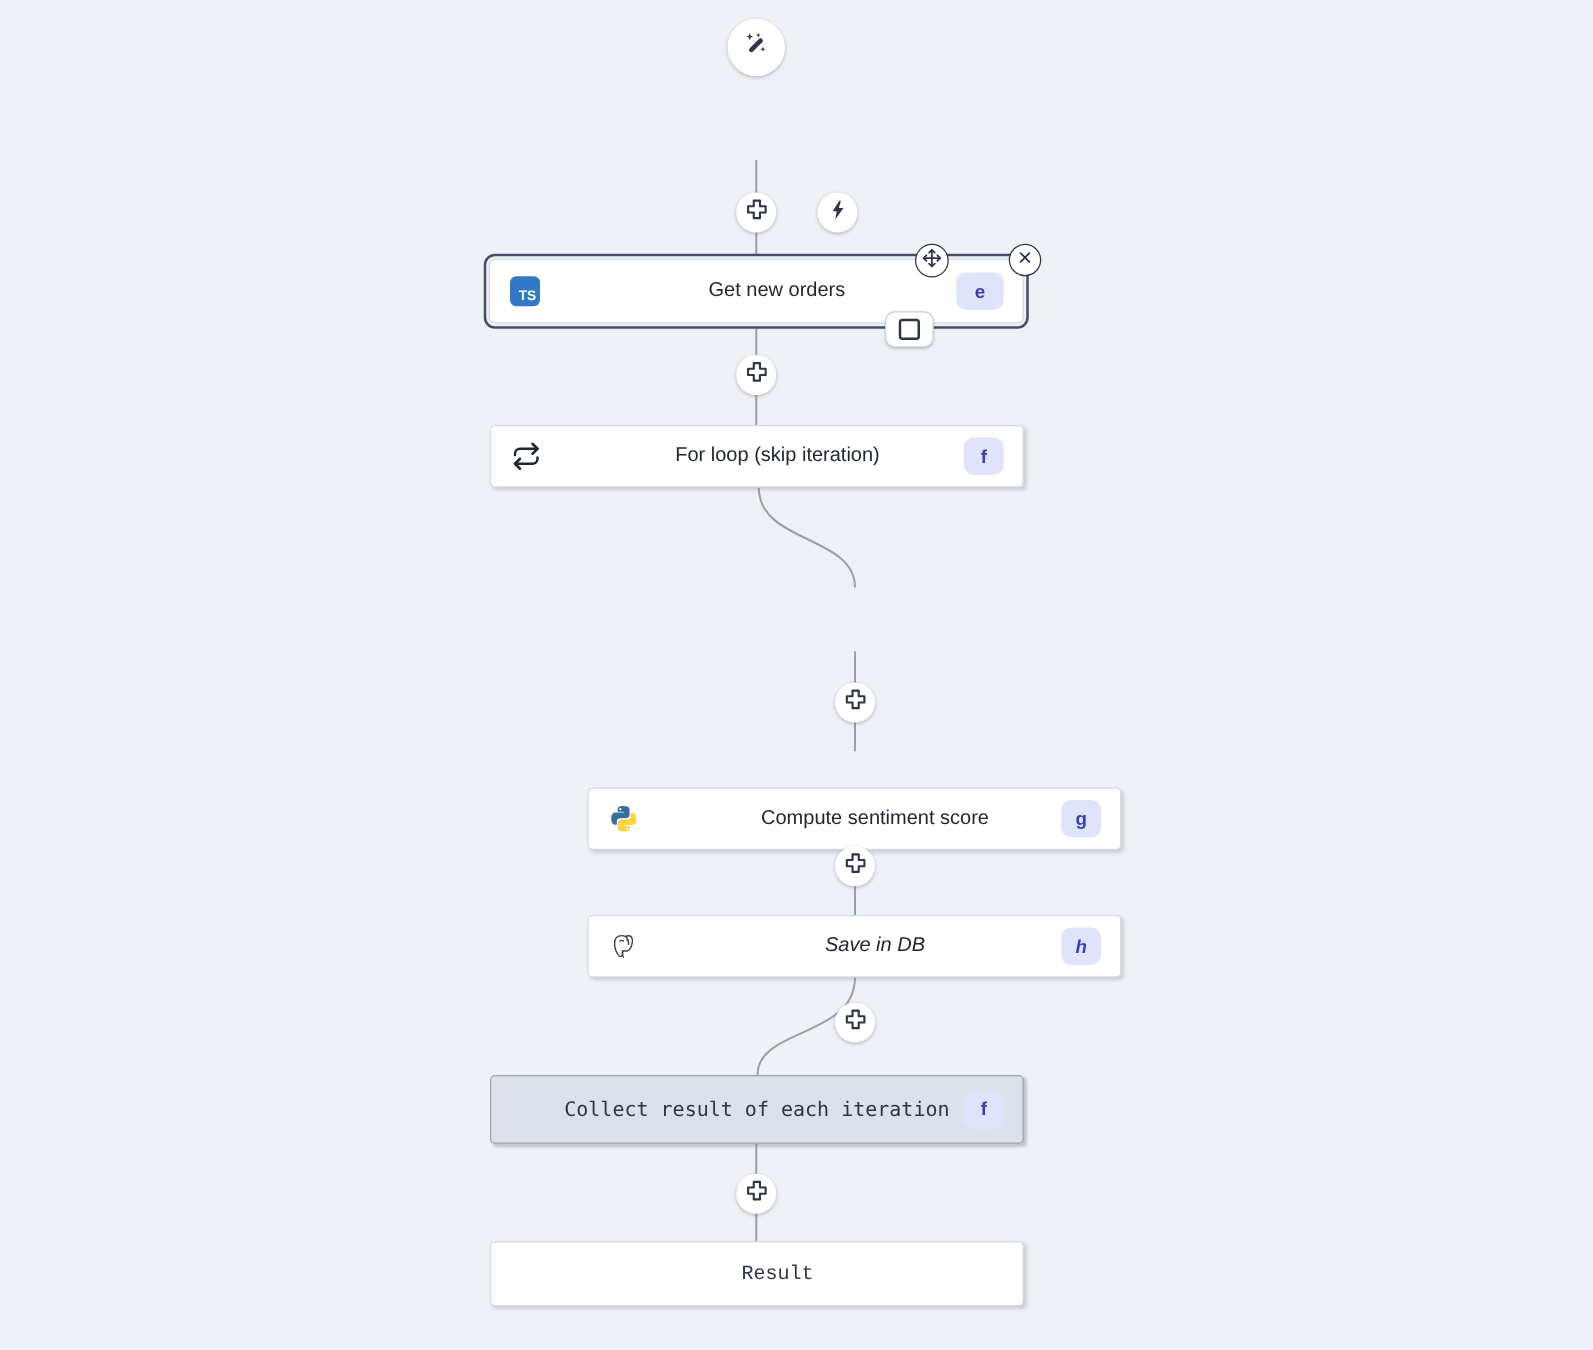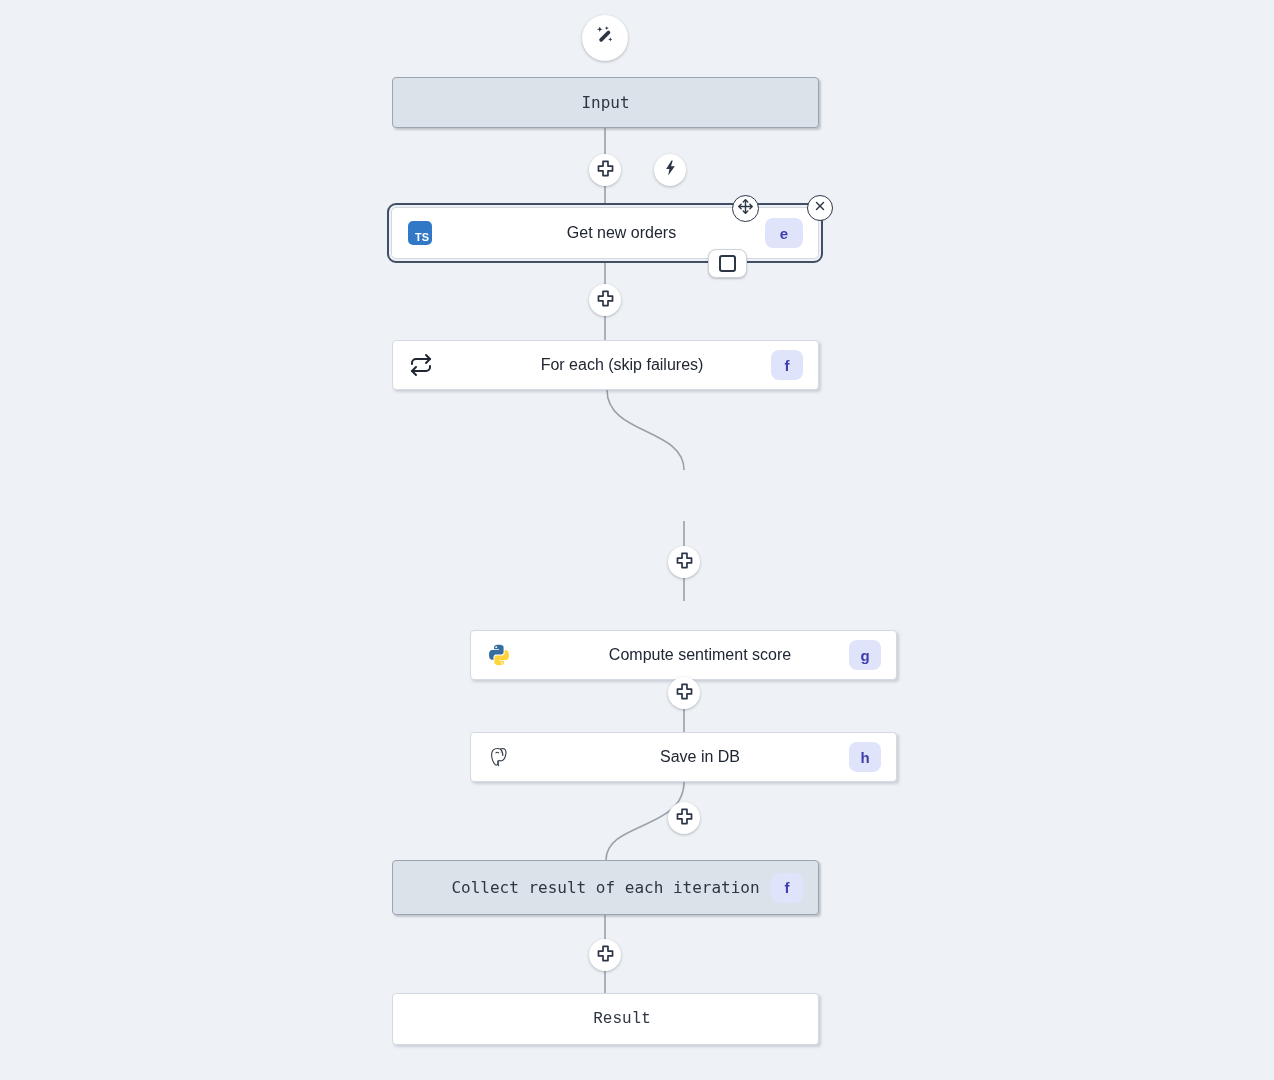--- a/index.html
+++ b/index.html
@@ -126,23 +126,20 @@
     <span>
       <svg width="26" height="26" viewBox="0 0 24 24">
         <line x1="8.4" y1="15.6" x2="15.2" y2="8.8" stroke="#2c3646" stroke-width="3.4" stroke-linecap="round"></line>
         <path d="M7.2 3.2l.7 1.9 1.9.7-1.9.7-.7 1.9-.7-1.9-1.9-.7 1.9-.7z" fill="#2c3646"></path>
         <path d="M13.6 2.9l.5 1.3 1.3.5-1.3.5-.5 1.3-.5-1.3-1.3-.5 1.3-.5z" fill="#2c3646"></path>
         <path d="M16.9 13.2l.5 1.4 1.4.5-1.4.5-.5 1.4-.5-1.4-1.4-.5 1.4-.5z" fill="#2c3646"></path>
       </svg>
     </span>
   </div>
 
-  <div class="node virtual" style="left:392px;top:77px;width:427px;height:51px;">
-    <span class="label">Input</span>
-  </div>
 
   <div class="circle-btn sz32" style="left:589px;top:154px;">
     <span>
       <svg width="19" height="19" viewBox="0 0 20 20">
         <path d="M7.4 2.6h5.2v4.8h4.8v5.2h-4.8v4.8H7.4v-4.8H2.6V7.4h4.8z" fill="#ffffff" stroke="#2c3646" stroke-width="1.8" stroke-linejoin="round"></path>
       </svg>
     </span>
   </div>
   <div class="circle-btn sz32" style="left:654px;top:154px;">
     <span>
@@ -195,21 +192,21 @@
 
   <div class="node white" style="left:392px;top:340px;width:427px;height:50px;">
     <span class="node-icon">
       <svg width="24" height="24" viewBox="0 0 24 24" fill="none" stroke="#1f2733" stroke-width="2" stroke-linecap="round" stroke-linejoin="round">
         <path d="M17 2l4 4-4 4"></path>
         <path d="M3 11v-1a4 4 0 0 1 4-4h14"></path>
         <path d="M7 22l-4-4 4-4"></path>
         <path d="M21 13v1a4 4 0 0 1-4 4H3"></path>
       </svg>
     </span>
-    <span class="label">For each (skip failures)</span>
+    <span class="label">For loop (skip iteration)</span>
     <span class="badge small">f</span>
   </div>
 
 
   <div class="circle-btn sz32" style="left:668px;top:546px;">
     <span>
       <svg width="19" height="19" viewBox="0 0 20 20">
         <path d="M7.4 2.6h5.2v4.8h4.8v5.2h-4.8v4.8H7.4v-4.8H2.6V7.4h4.8z" fill="#ffffff" stroke="#2c3646" stroke-width="1.8" stroke-linejoin="round"></path>
       </svg>
     </span>
@@ -227,21 +224,21 @@
   </div>
 
   <div class="circle-btn sz32" style="left:668px;top:677px;">
     <span>
       <svg width="19" height="19" viewBox="0 0 20 20">
         <path d="M7.4 2.6h5.2v4.8h4.8v5.2h-4.8v4.8H7.4v-4.8H2.6V7.4h4.8z" fill="#ffffff" stroke="#2c3646" stroke-width="1.8" stroke-linejoin="round"></path>
       </svg>
     </span>
   </div>
 
-  <div class="node white" style="left:470px;top:732px;width:427px;height:50px;">
+  <div class="node white" style="left:470px;top:732px;width:427px;height:50px;font-style:italic;">
     <span class="node-icon">
       <svg width="24" height="24" viewBox="0 0 24 24" fill="none" stroke="#333b47" stroke-width="1.1" stroke-linecap="round">
         <path d="M16.3 3.6c-1.1-.1-2.2.2-2.9.5-.8-.3-1.7-.6-2.8-.6C6.6 3.5 4.6 6 4.6 9.9c0 3.5 1.8 8.4 3.9 9.9.9.6 1.8.3 2.2-.4.3-.5.3-1.5.3-2.5 0-.8.6-1.3 1.3-1.3.7 0 1.5.4 2.3.2 2.4-.6 3.8-3.8 4.3-7.2.4-2.9-.9-4.9-2.6-5z"></path>
         <path d="M13.6 4.3c1.5 1.4 2.4 3.7 2.2 6.2"></path>
         <path d="M11 15.8c-.1 2 .2 4.2.7 4.9"></path>
         <path d="M8.9 7.9c.8-.7 2-.7 2.8 0"></path>
         <circle cx="14.1" cy="7" r=".5" fill="#333b47" stroke="none"></circle>
       </svg>
     </span>
     <span class="label">Save in DB</span>

